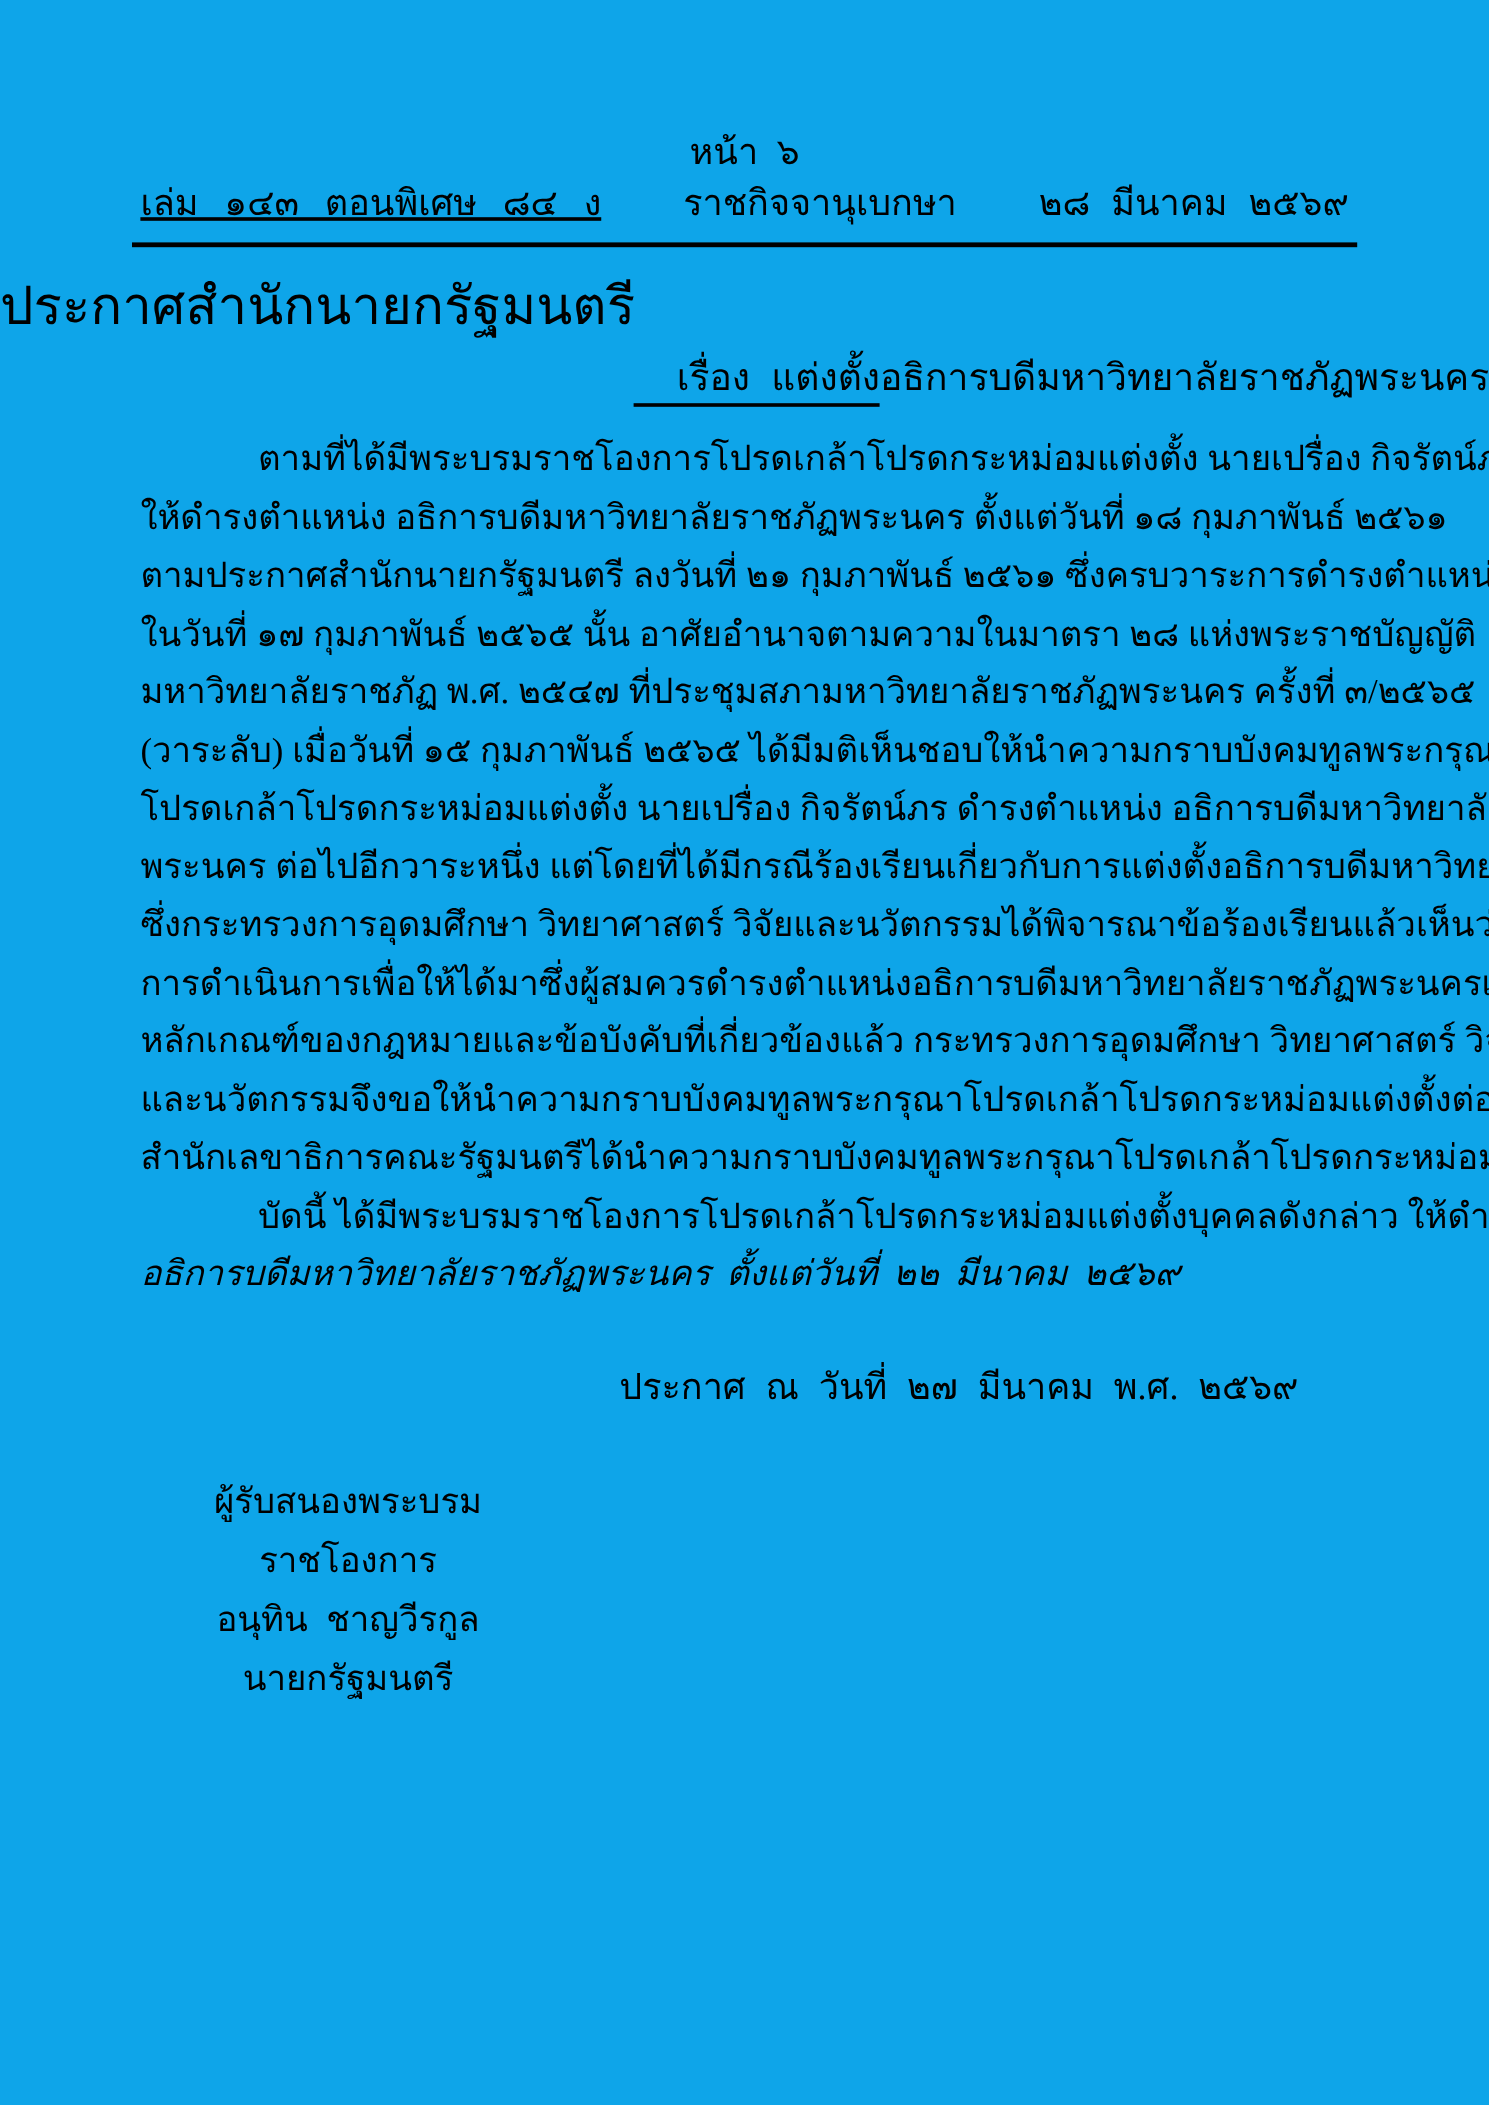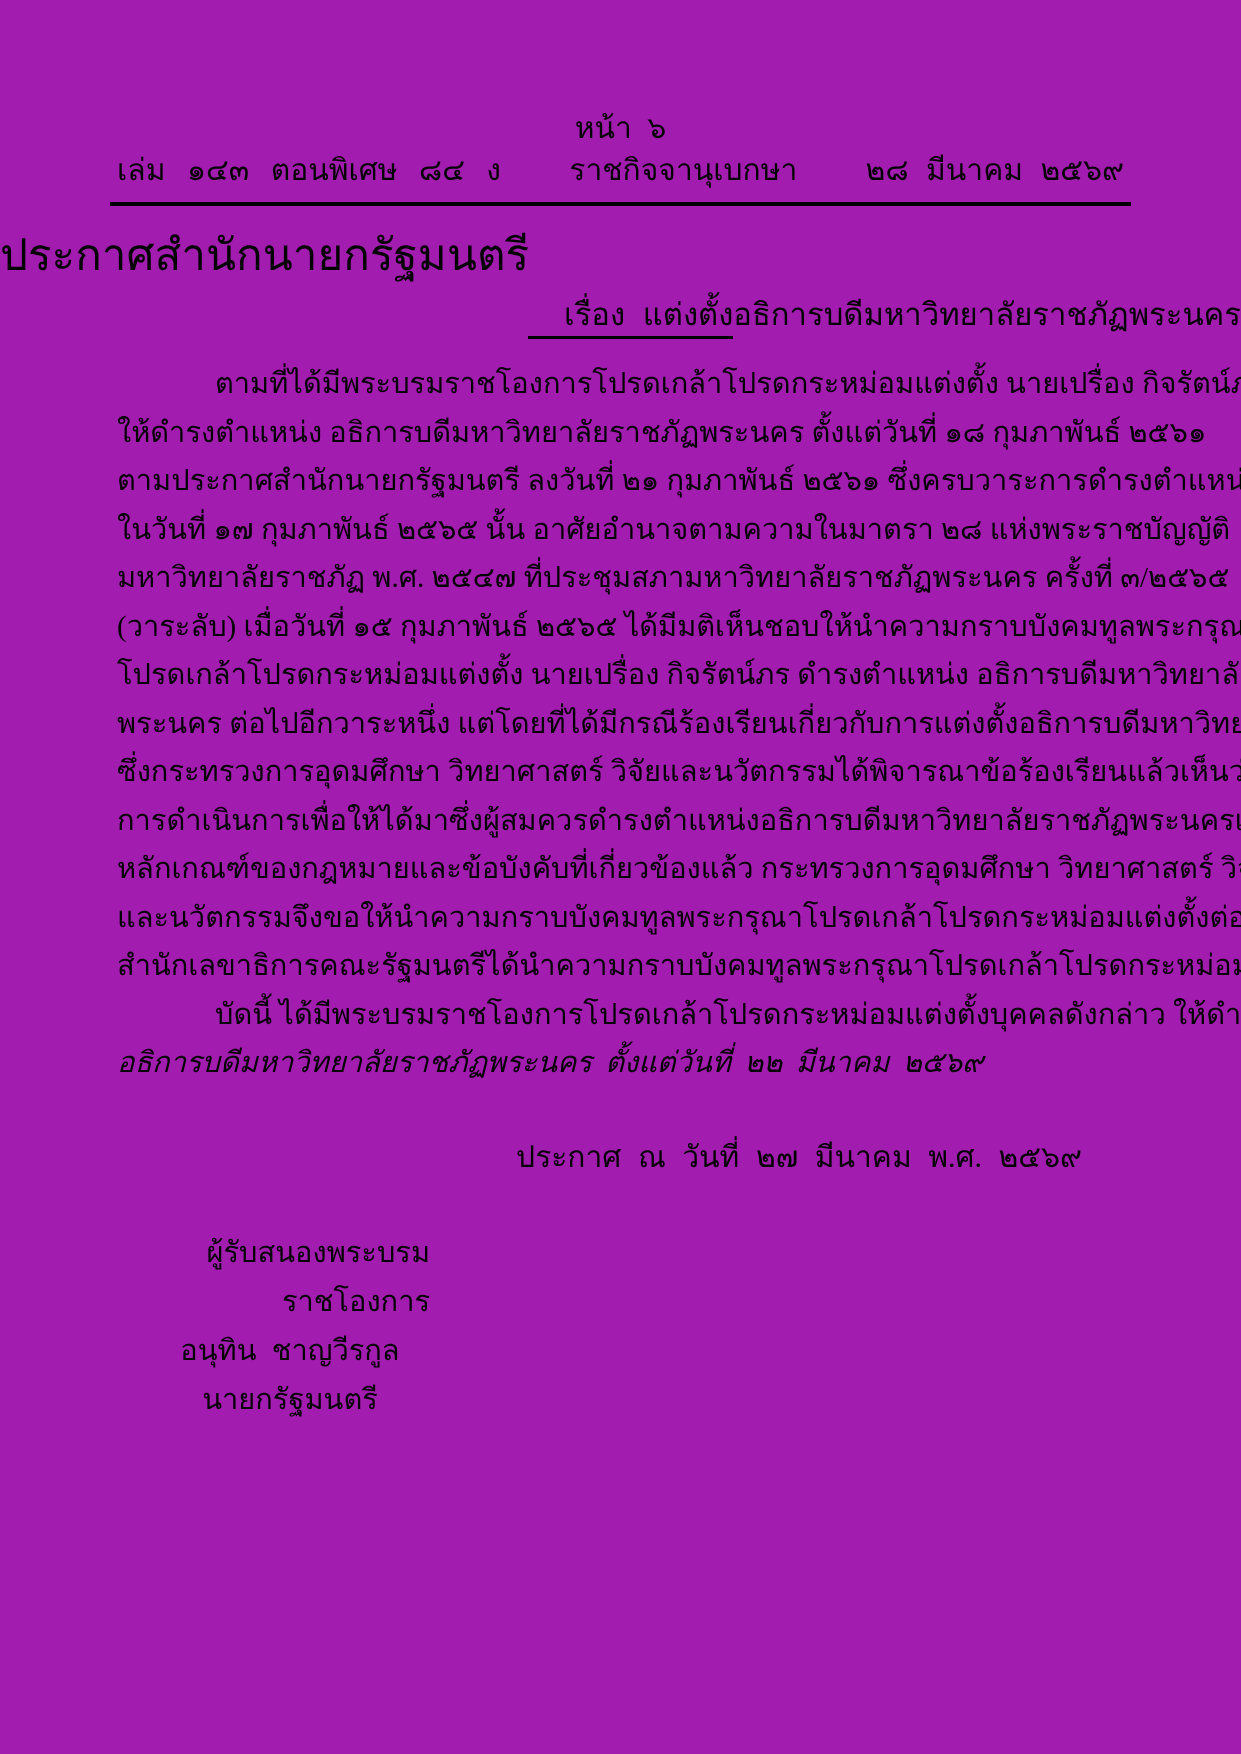--- a/index.html
+++ b/index.html
@@ -4,21 +4,21 @@
 <style>
   html, body {
     margin: 0;
     padding: 0;
     background: #ffffff;
   }
   .page {
     position: relative;
     width: 1241px;
     height: 1754px;
-    background: #a21caf;
+    background: #0ea5e9;
     color: #000000;
     font-family: "Liberation Serif", "DejaVu Serif", serif;
     overflow: hidden;
   }
 
   
   .page-label {
     position: absolute;
     top: 108px;
     left: 117px;
@@ -32,21 +32,21 @@
     position: absolute;
     top: 150px;
     left: 117px;
     right: 117px;
     display: flex;
     justify-content: space-between;
     align-items: baseline;
     font-size: 30px;
     line-height: 40px;
   }
-  .header-volume { word-spacing: 14px; }
+  .header-volume { word-spacing: 14px; text-decoration: underline; }
   .header-gazette { word-spacing: 6px; }
   .header-date { word-spacing: 10px; }
   .header-rule {
     position: absolute;
     top: 202px;
     left: 110px;
     right: 110px;
     height: 4px;
     background: #000000;
   }
@@ -119,21 +119,21 @@
   
   .countersign-block {
     position: absolute;
     top: 1228px;
     left: 150px;
     width: 280px;
     text-align: center;
     font-size: 29px;
     line-height: 49px;
   }
-  .countersign-label { text-align: right; word-spacing: 2px; }
+  .countersign-label { text-align: center; word-spacing: 2px; }
   .countersign-name { word-spacing: 8px; }
 </style>
 </head>
 <body>
 
 <div class="page">
 
   <div class="page-label">หน้า ๖</div>
 
   <div class="header-row">

